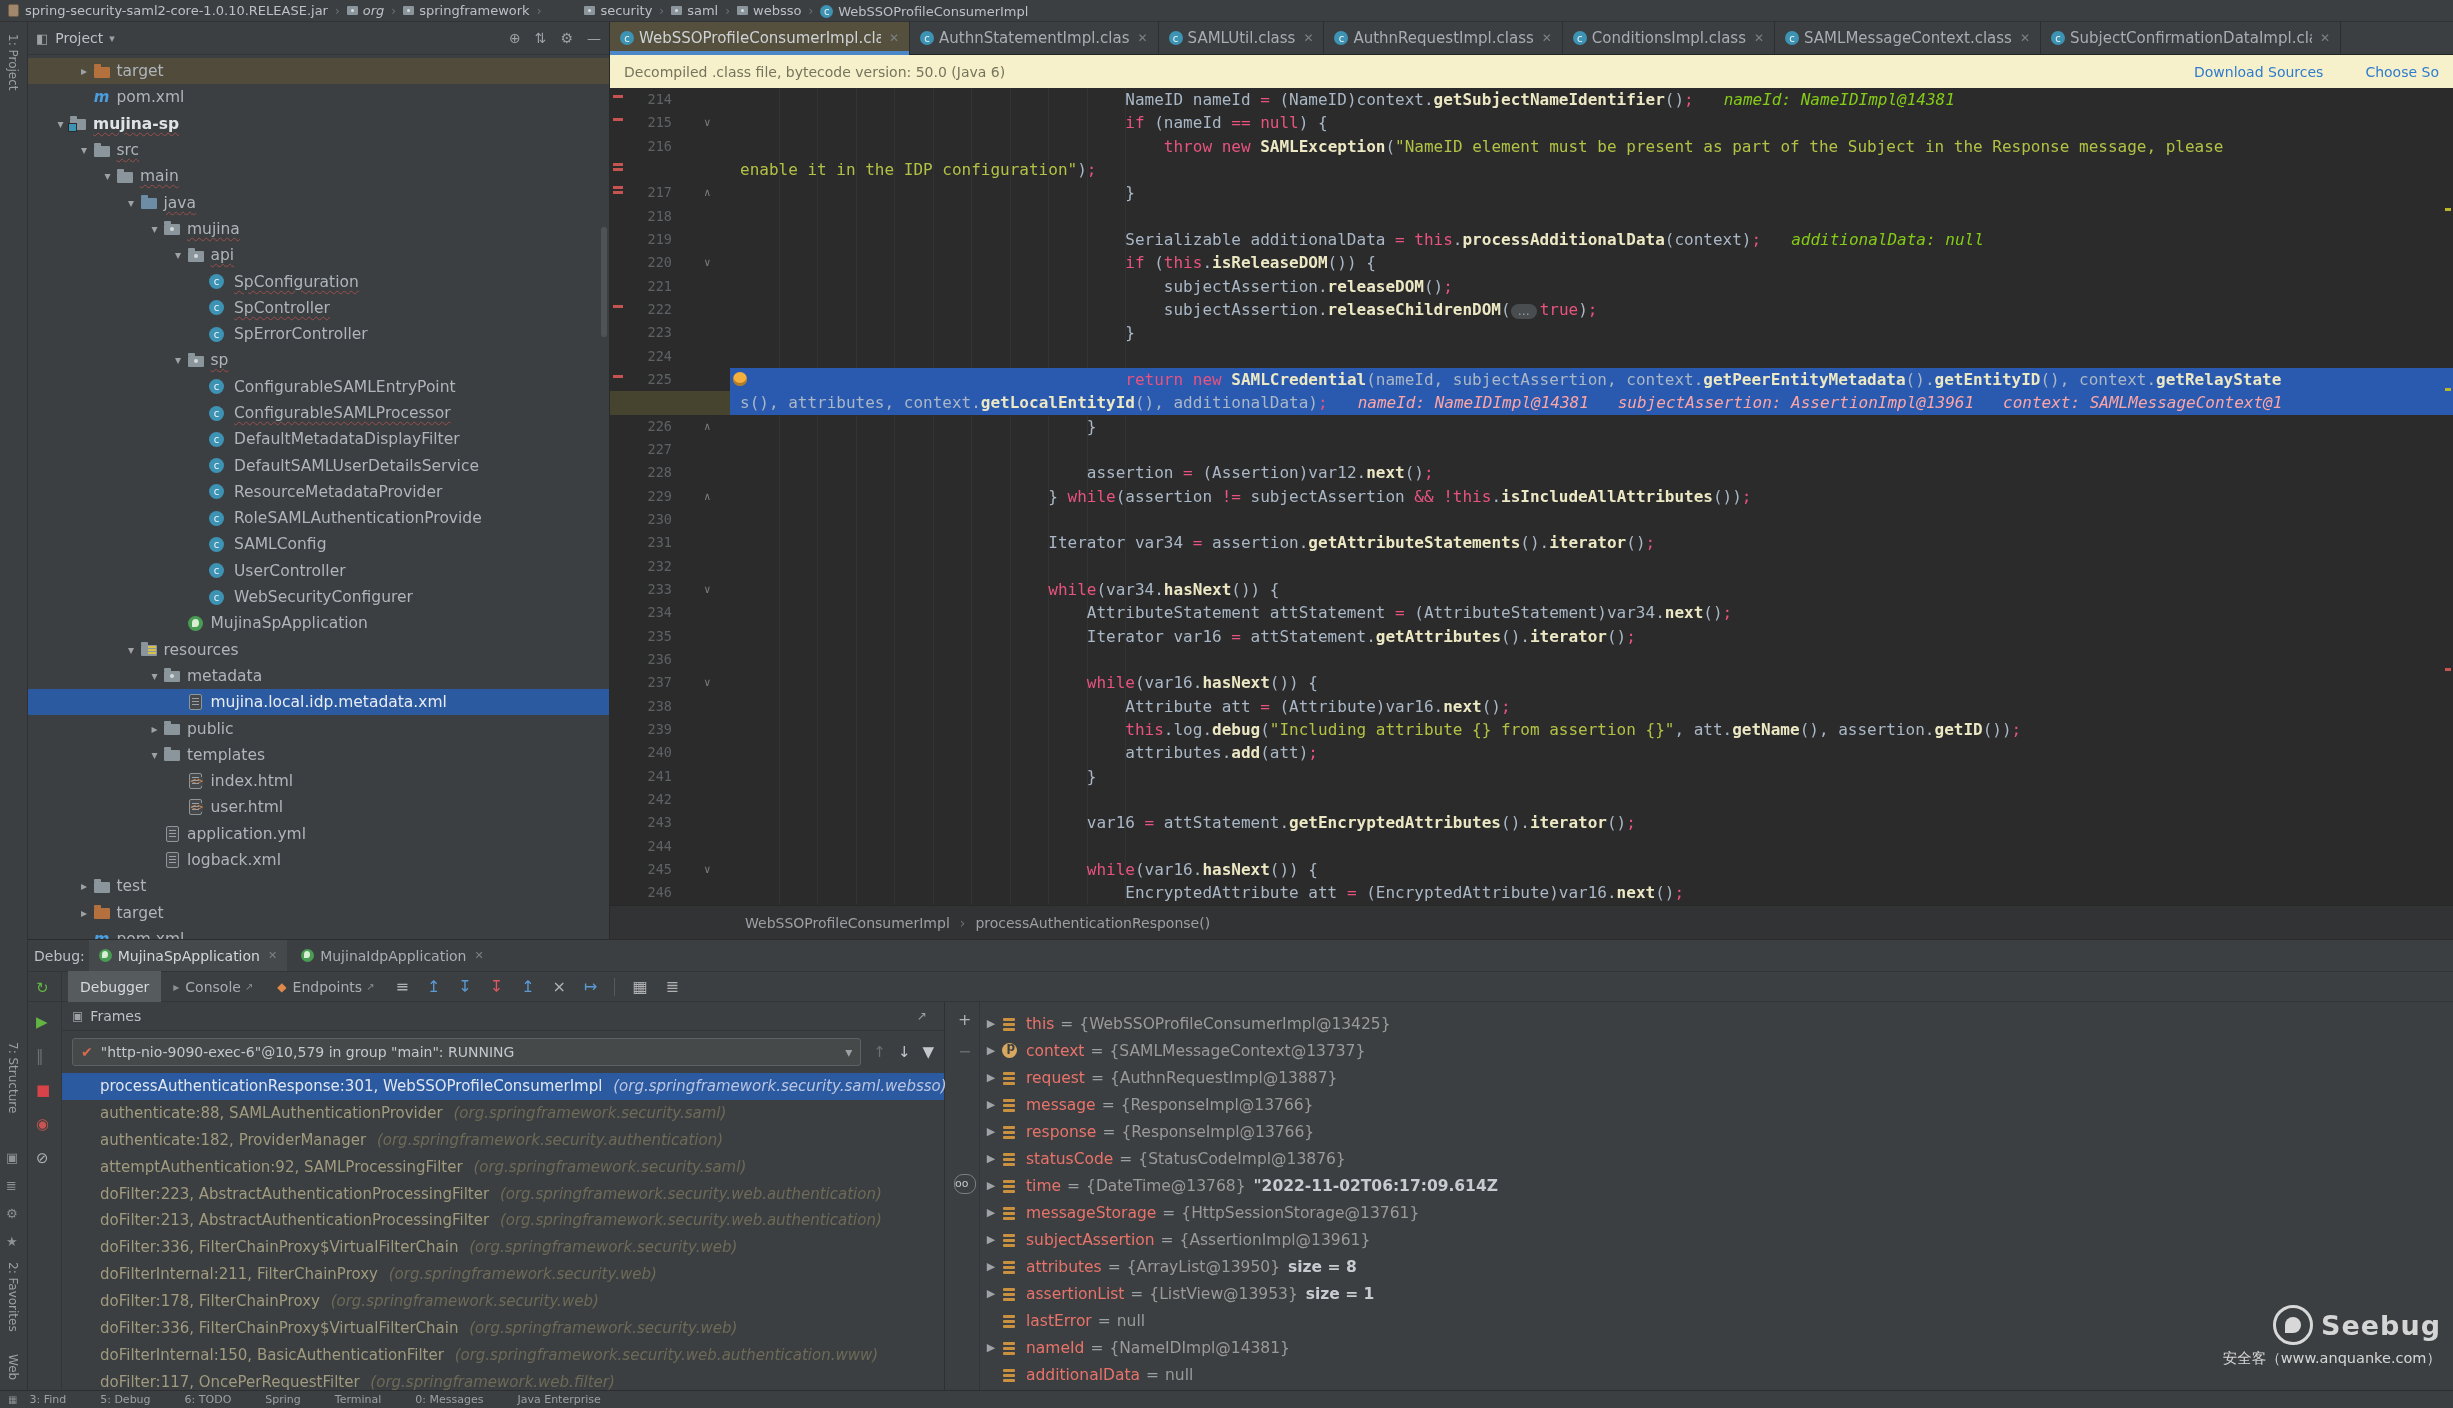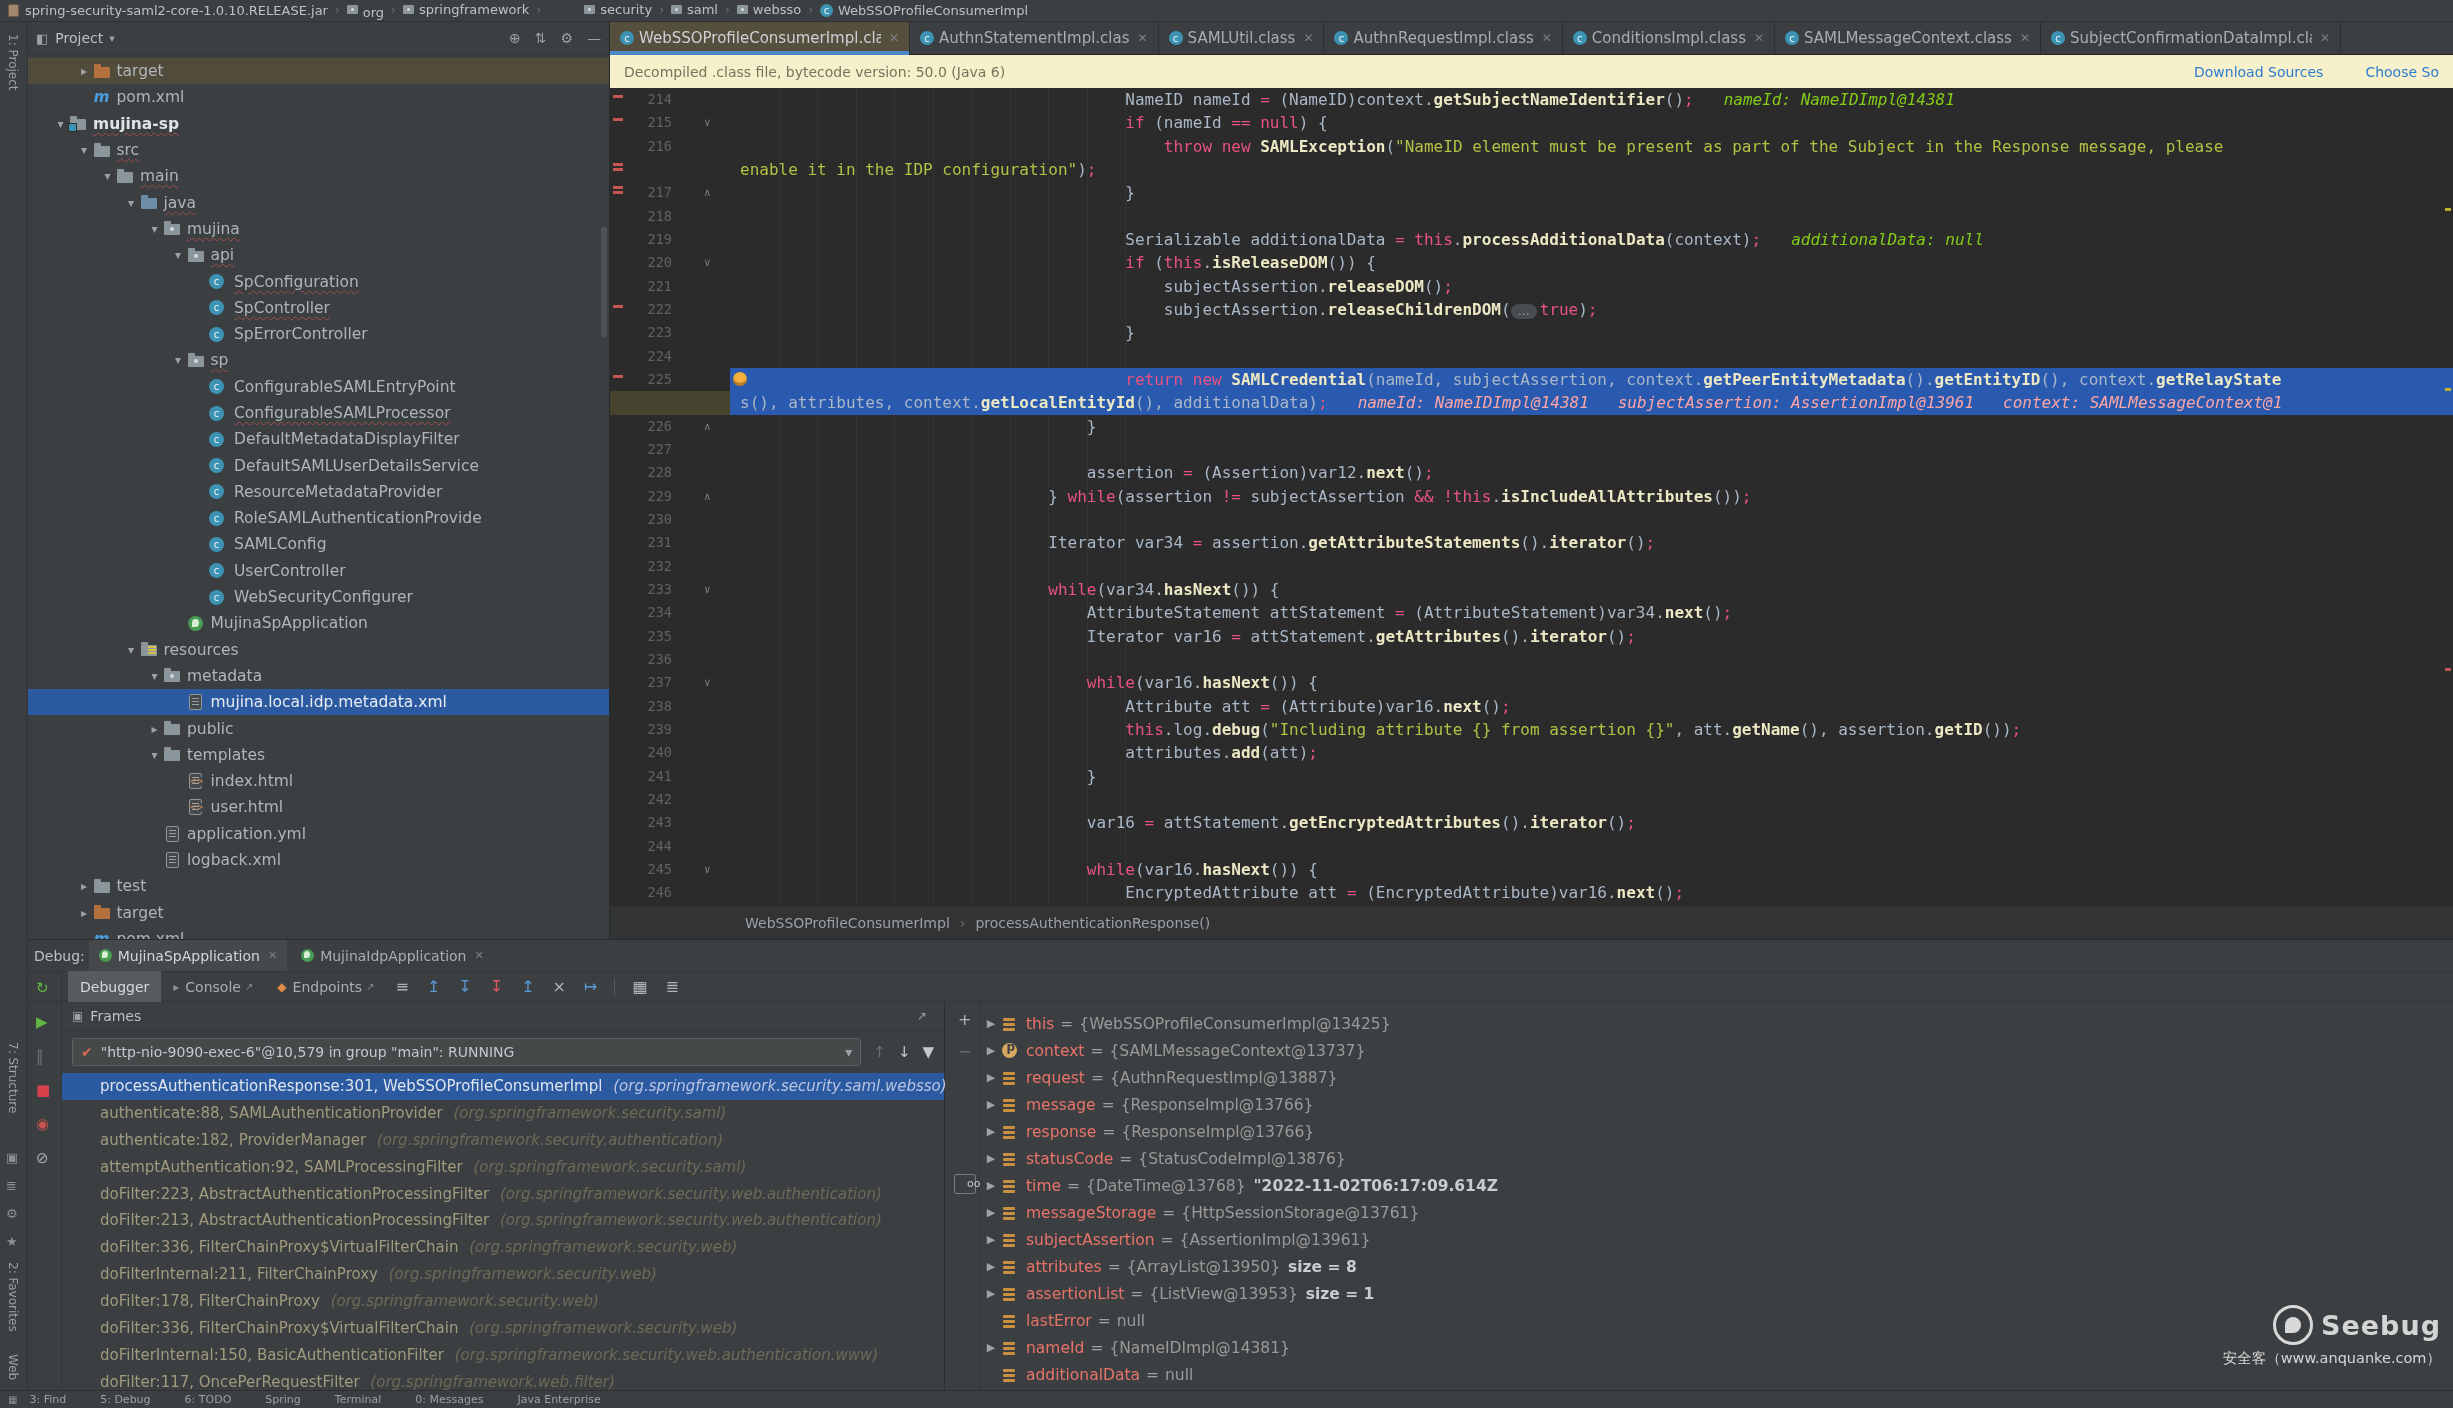--- a/index.html
+++ b/index.html
@@ -127,21 +127,21 @@
   #frame-rows { font-size:15px; }
   .frow { height:26.9px; line-height:26.9px; padding-left:38px; white-space:nowrap; color:#a09a7e; }
   .frow .pkg { font-style:italic; color:#6e6a58; margin-left:6px; }
   .frow.selected { background:#2b5aa0; color:#dfe5ee; }
   .frow.selected .pkg { color:#b9c4e2; }
   #variables { position:absolute; left:922px; top:62px; right:0; bottom:0; }
   #var-strip { position:absolute; left:0; top:0; width:30px; bottom:0; border-right:1px solid #333637;
     color:#afb1b3; font-size:16px; }
   .vs-ic { position:absolute; left:8px; }
   .oo-badge { position:absolute; left:4px; top:172px; width:22px; height:20px; border:1px solid #7a7e80;
-    border-radius:2px; font-size:11px; color:#c3c8cd; line-height:18px;padding-left:12px; }
+    border-radius:9px; font-size:11px; color:#c3c8cd; line-height:18px; }
   #var-rows { position:absolute; left:30px; right:0; top:8px; font-size:15.5px; }
   .vrow { height:27px; display:flex; align-items:center; white-space:nowrap; }
   .vrow .arr { width:22px; color:#9fa2a6; font-size:11px; text-align:center; flex:none; }
   .vicon { width:15px; height:14px; position:relative; margin-right:9px; flex:none; }
   .vicon.bars::after { content:""; position:absolute; left:1px; top:1px; width:12px; height:3px; background:#c9913f;
     box-shadow:0 5px 0 #c9913f, 0 10px 0 #c9913f; border-radius:1px; }
   .vicon.pcirc { border-radius:50%; background:#d7a85f; width:15px; height:15px; }
   .vicon.pcirc::after { content:"p"; position:absolute; left:4.5px; top:-3px; font-size:12px; color:#3c3f41; font-weight:bold; }
   .vname { color:#e8736a; }
   .veq { color:#9da1a5; margin:0 6px; }
@@ -162,21 +162,21 @@
     background:rgba(255,255,255,.8); }
   #wm-brand { font-size:27px; font-weight:bold; letter-spacing:1px; }
   #wm-line { font-size:14.5px; margin-top:4px; }
 </style>
 </head>
 <body>
 
 <div id="titlebar">
   <span class="jar-ic"></span>
   <span>spring-security-saml2-core-1.0.10.RELEASE.jar</span>
-  <span id="crumbs"><span class="crumb-sep">›</span><span style="display: inline-flex; ">
+  <span id="crumbs"><span class="crumb-sep">›</span><span style="display: inline-flex; align-items: center; font-style: italic;">
         <span class="pkg-ic"></span>
         <span>org</span>
       </span><span class="crumb-sep">›</span><span style="display: inline-flex; align-items: center;">
         <span class="pkg-ic"></span>
         <span>springframework</span>
       </span><span class="crumb-sep">›</span><span style="display: inline-flex; align-items: center; padding-left: 36px;">
         <span class="pkg-ic"></span>
         <span>security</span>
       </span><span class="crumb-sep">›</span><span style="display: inline-flex; align-items: center;">
         <span class="pkg-ic"></span>

